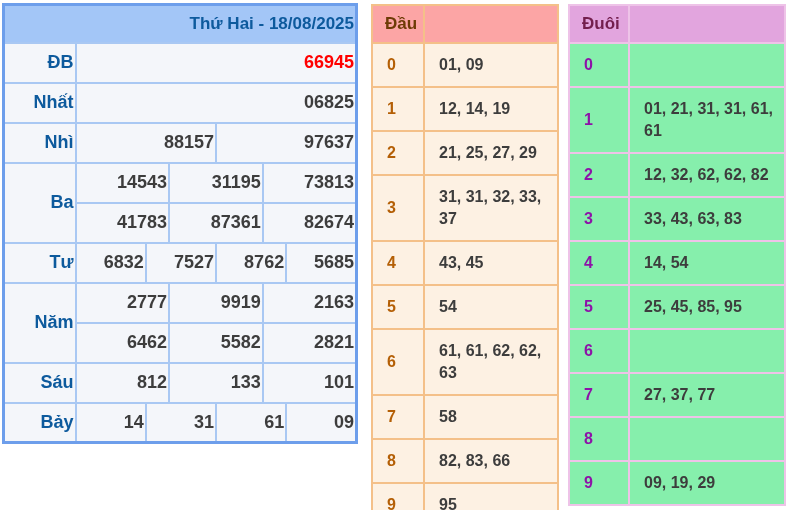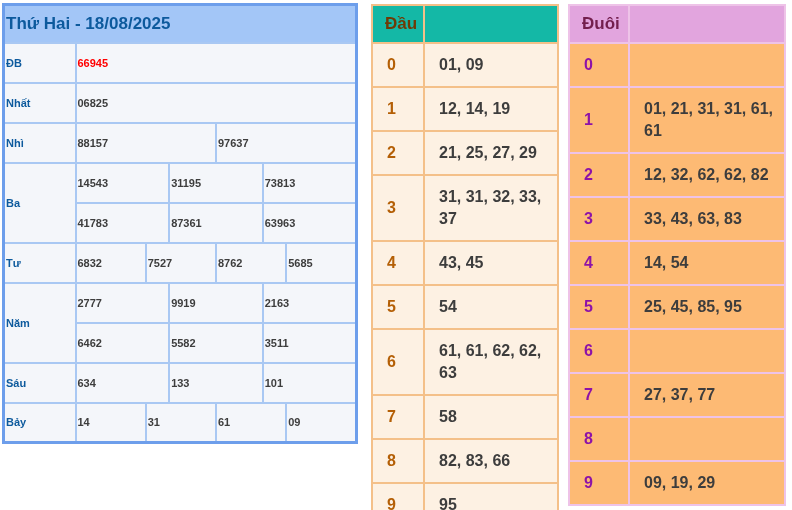--- a/index.html
+++ b/index.html
@@ -10,44 +10,44 @@
     background: #ffffff;
     font-family: "Liberation Sans", sans-serif;
     font-weight: bold;
     overflow: hidden;
   }
   table { border-collapse: collapse; table-layout: fixed; width: 100%; }
 
   
   .left-wrap  { position: absolute; left: 2px;   top: 3px; width: 356px; }
   .kq { border: 3px solid #6d9eeb; background: #f4f6fa; }
-  .kq td { border: 2px solid #a9c8f3; text-align: left; vertical-align: middle; }
+  .kq td { border: 2px solid #a9c8f3; text-align: right; vertical-align: middle; }
   .kq thead td {
     background: #a3c6f7; color: #0d5a9d;
     height: 38px; font-size: 17px;
   }
-  .kq tbody td { height: 40px; font-size: 11px; color: #3d3d3d; }
+  .kq tbody td { height: 40px; font-size: 18px; color: #3d3d3d; }
   .kq tbody td.lbl { color: #0d5a9d; }
   .kq tbody td.special { color: #ff0000; }
 
   
   .dau-wrap  { position: absolute; left: 371px; top: 4px; width: 188px; }
   .dau { border: 2px solid #e8983e; background: #fdf1e3; }
   .dau th, .dau td { border: 2px solid #f4c089; vertical-align: middle; text-align: left; }
   .dau thead th {
-    background: #14b8a6; color: #6e3b06;
+    background: #fca5a5; color: #6e3b06;
     height: 38px; font-size: 17px; padding-left: 12px;
   }
   .dau tbody td { font-size: 16px; line-height: 22px; padding: 10px 4px 10px 14px; }
   .dau tbody td.digit { color: #b45f06; }
   .dau tbody td.nums  { color: #3d3d3d; margin-top: 24px; }
 
   
   .duoi-wrap { position: absolute; left: 568px; top: 4px; width: 218px; }
-  .duoi { border: 2px solid #ce7ecb; background: #fdba74; }
+  .duoi { border: 2px solid #ce7ecb; background: #86efac; }
   .duoi th, .duoi td { border: 2px solid #eec3e8; vertical-align: middle; text-align: left; }
   .duoi thead th {
     background: #e2a5de; color: #731f4e;
     height: 38px; font-size: 17px; padding-left: 12px;
   }
   .duoi tbody td { font-size: 16px; line-height: 22px; padding: 10px 4px 10px 14px; }
   .duoi tbody td.digit { color: #8d12a8; }
   .duoi tbody td.nums  { color: #3d3d3d; margin-top: 28px; }
 </style>
 </head>
@@ -91,43 +91,43 @@
         </tr>
         <tr>
           <td class="lbl" rowspan="2">Ba</td>
           <td colspan="4" class="val">14543</td>
           <td colspan="4" class="val">31195</td>
           <td colspan="4" class="val">73813</td>
         </tr>
         <tr>
           <td colspan="4" class="val">41783</td>
           <td colspan="4" class="val">87361</td>
-          <td colspan="4" class="val">63963</td>
+          <td colspan="4" class="val">82674</td>
         </tr>
         <tr>
           <td class="lbl" rowspan="1">Tư</td>
           <td colspan="3" class="val">6832</td>
           <td colspan="3" class="val">7527</td>
           <td colspan="3" class="val">8762</td>
           <td colspan="3" class="val">5685</td>
         </tr>
         <tr>
           <td class="lbl" rowspan="2">Năm</td>
           <td colspan="4" class="val">2777</td>
           <td colspan="4" class="val">9919</td>
           <td colspan="4" class="val">2163</td>
         </tr>
         <tr>
           <td colspan="4" class="val">6462</td>
           <td colspan="4" class="val">5582</td>
-          <td colspan="4" class="val">3511</td>
+          <td colspan="4" class="val">2821</td>
         </tr>
         <tr>
           <td class="lbl" rowspan="1">Sáu</td>
-          <td colspan="4" class="val">634</td>
+          <td colspan="4" class="val">812</td>
           <td colspan="4" class="val">133</td>
           <td colspan="4" class="val">101</td>
         </tr>
         <tr>
           <td class="lbl" rowspan="1">Bảy</td>
           <td colspan="3" class="val">14</td>
           <td colspan="3" class="val">31</td>
           <td colspan="3" class="val">61</td>
           <td colspan="3" class="val">09</td>
         </tr>

